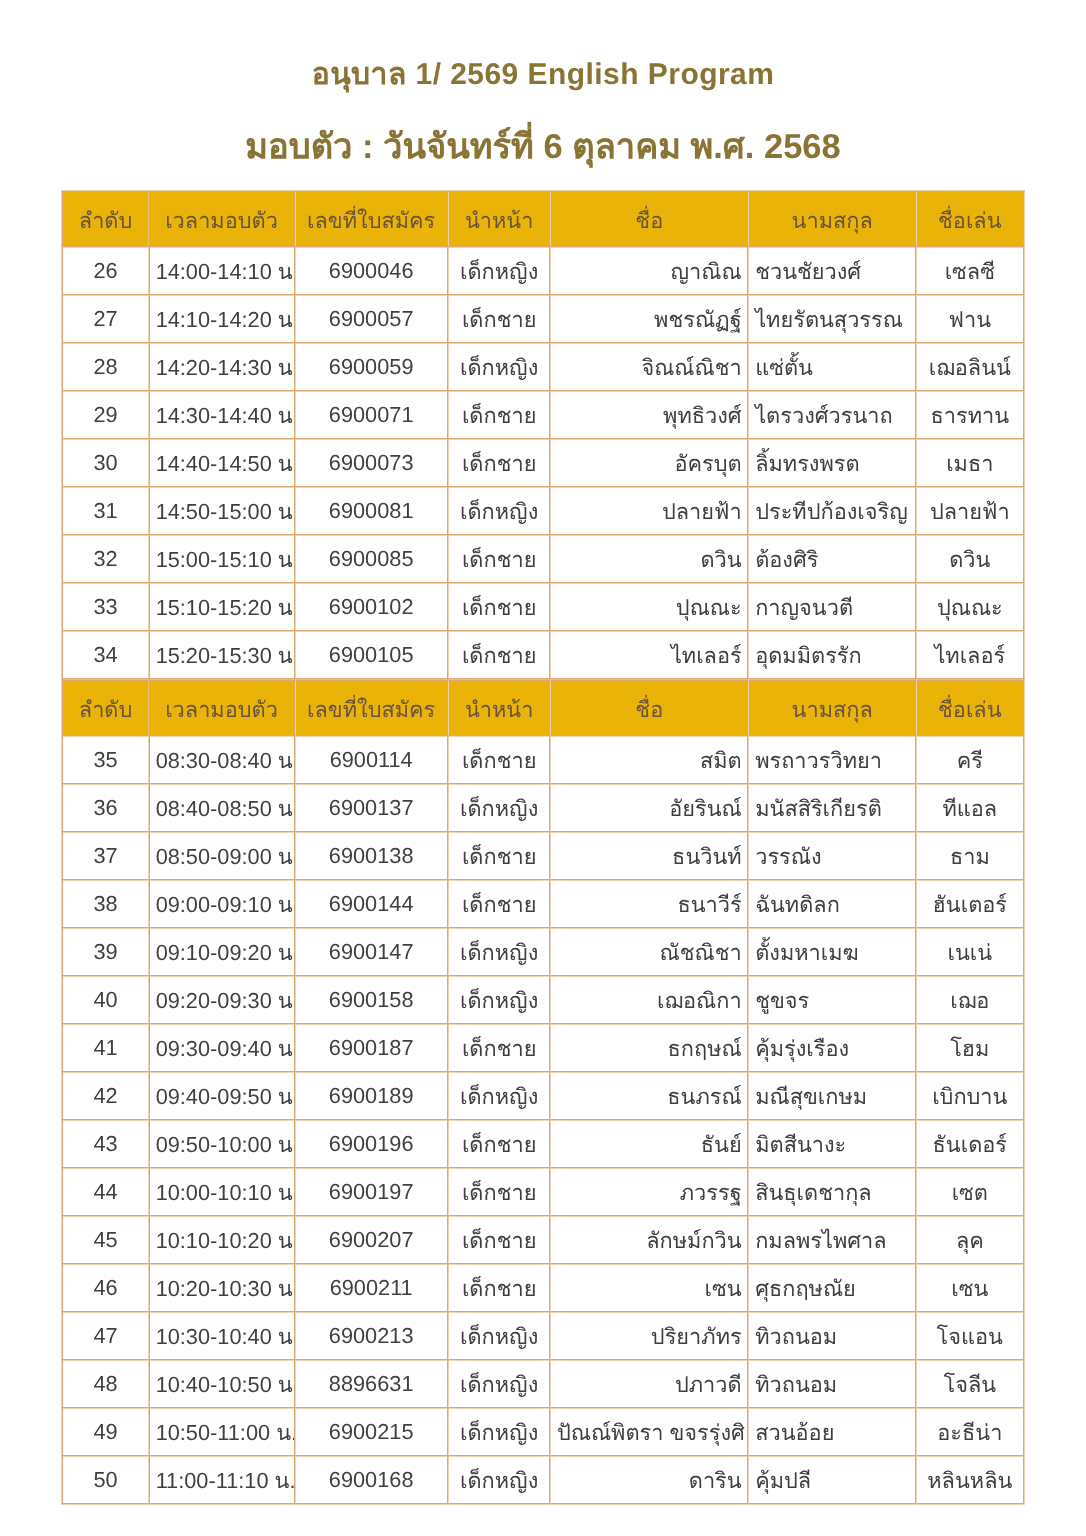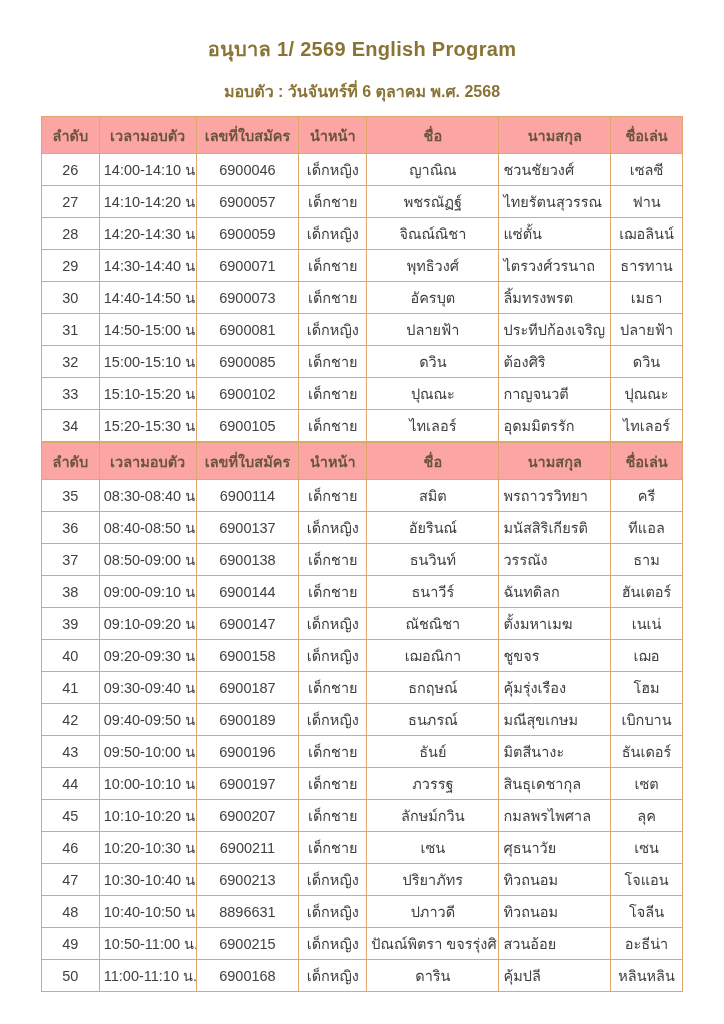--- a/index.html
+++ b/index.html
@@ -18,55 +18,55 @@
   .doc-title {
     text-align: center;
     font-size: 20px;
     font-weight: bold;
     color: #8a7435;
     letter-spacing: 0.3px;
     margin-bottom: 14px;
   }
   .section-subtitle {
     text-align: center;
-    font-size: 16px;
+    font-size: 23px;
     font-weight: bold;
     color: #8a7435;
     margin: 10px 0 12px 0;
   }
   table.roster {
     width: 642px;
     margin: 0 auto;
     border-collapse: collapse;
     table-layout: fixed;
   }
   table.roster th, table.roster td {
     border: 1px solid #dfa76c;
     font-size: 14.5px;
     overflow: hidden;
     white-space: nowrap;
   }
   table.roster th {
-    background: #fca5a5;
+    background: #eab308;
     color: #6a543e;
-    font-weight: bold;
+    font-weight: normal;
     height: 37px;
     text-align: center;
     padding: 4px 2px;
   }
   table.roster td {
     color: #3f3f3f;
     height: 32px;
     padding: 2px 4px;
     background: #ffffff;
   }
   
   td.col-0, td.col-1, td.col-2, td.col-6 { text-align: center; }
   td.col-3 { text-align: center; padding-left: 5px; }
-  td.col-4 { text-align: center; padding-left: 7px; }
+  td.col-4 { text-align: right; padding-left: 7px; }
   td.col-5 { text-align: left; padding-left: 6px; }
   
   col.c0 { width: 9.0%; }
   col.c1 { width: 15.1%; }
   col.c2 { width: 16.0%; }
   col.c3 { width: 10.6%; }
   col.c4 { width: 20.6%; }
   col.c5 { width: 17.4%; }
   col.c6 { width: 11.2%; }
 </style>
@@ -302,21 +302,21 @@
             <td class="col-4">ลักษม์กวิน</td>
             <td class="col-5">กมลพรไพศาล</td>
             <td class="col-6">ลุค</td>
           </tr>
           <tr>
             <td class="col-0">46</td>
             <td class="col-1">10:20-10:30 น.</td>
             <td class="col-2">6900211</td>
             <td class="col-3">เด็กชาย</td>
             <td class="col-4">เซน</td>
-            <td class="col-5">ศุธนาวัย</td>
+            <td class="col-5">ศุธกฤษณัย</td>
             <td class="col-6">เซน</td>
           </tr>
           <tr>
             <td class="col-0">47</td>
             <td class="col-1">10:30-10:40 น.</td>
             <td class="col-2">6900213</td>
             <td class="col-3">เด็กหญิง</td>
             <td class="col-4">ปริยาภัทร</td>
             <td class="col-5">ทิวถนอม</td>
             <td class="col-6">โจแอน</td>

